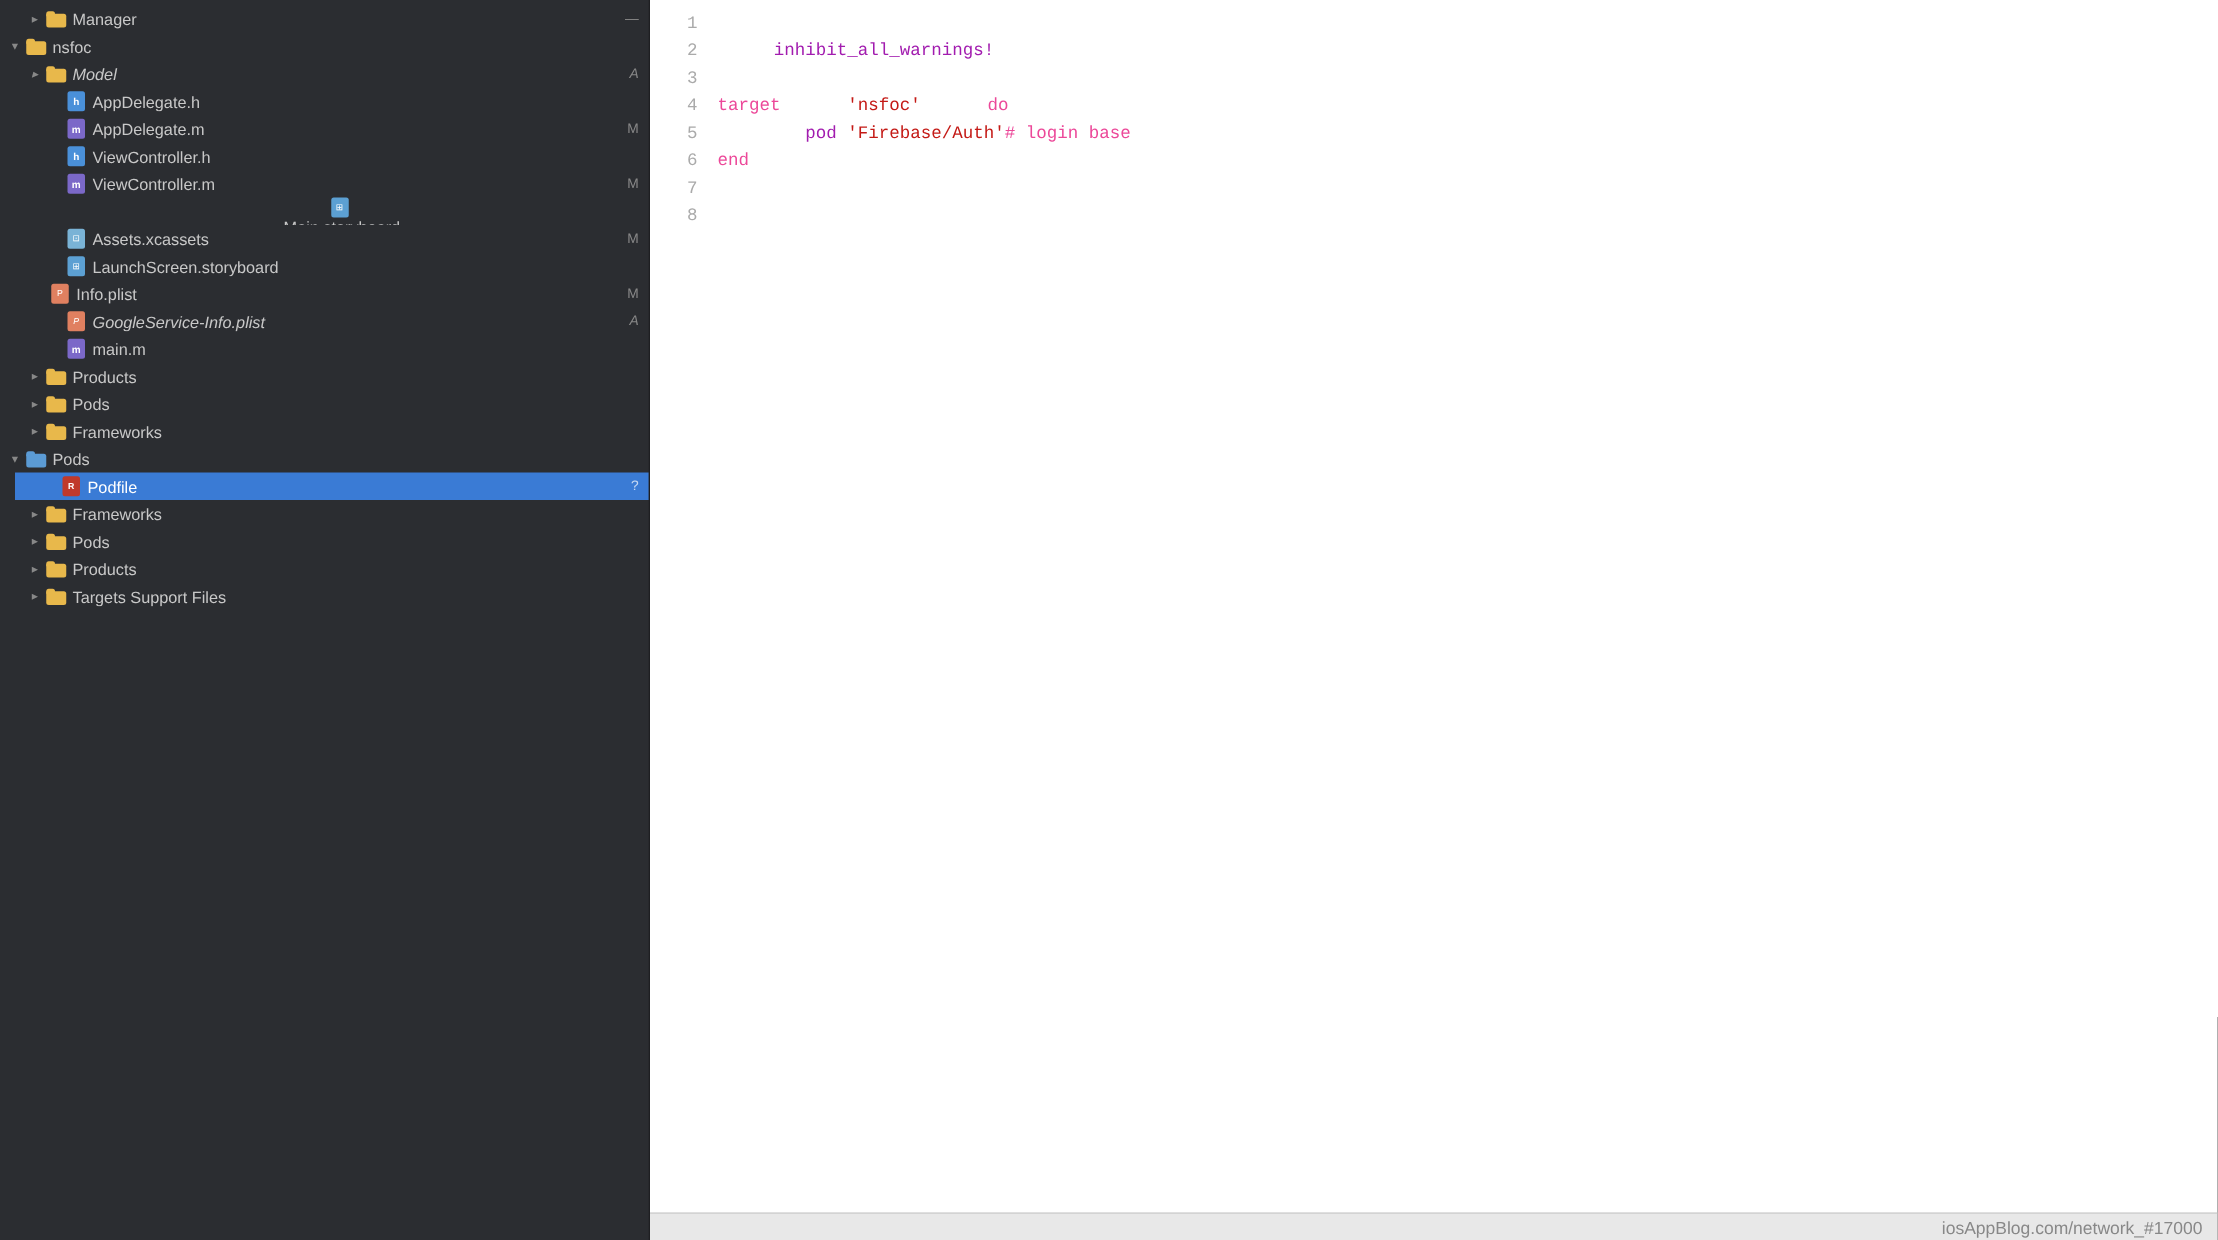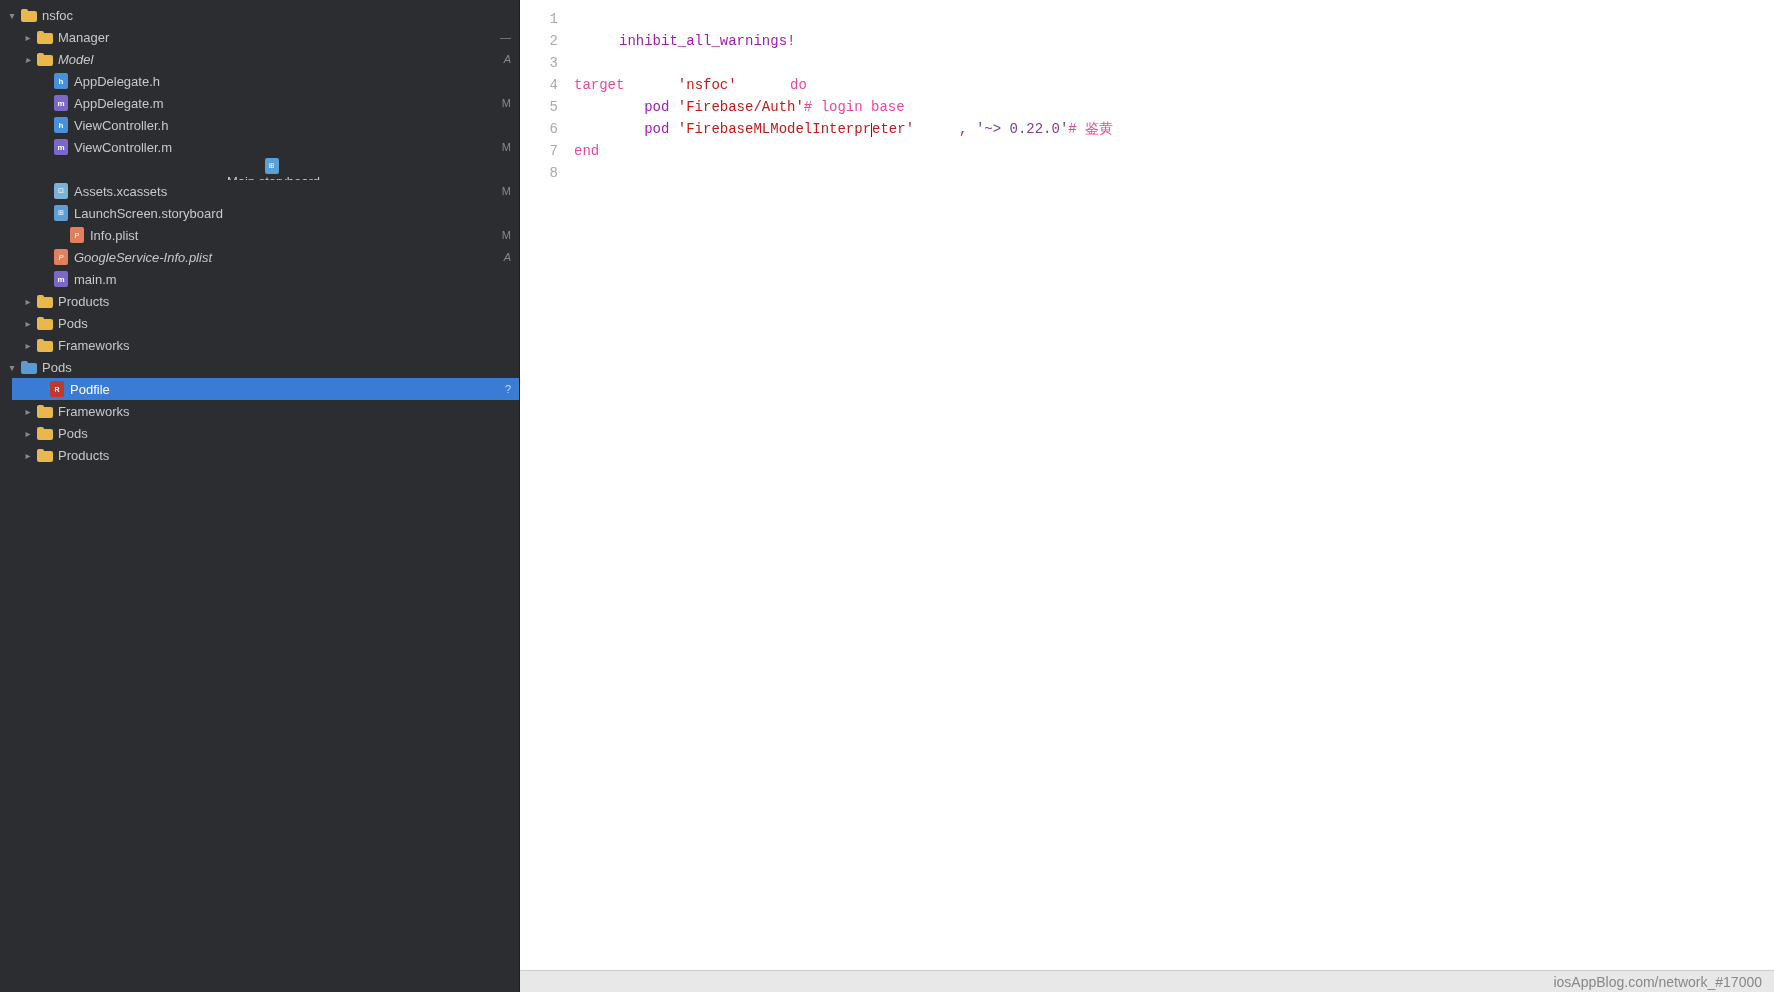--- a/index.html
+++ b/index.html
@@ -314,37 +314,37 @@
       padding-right: 12px;
       font-size: 11px;
       color: #666;
     }
   </style>
 </head>
 <body>
 
 <div class="sidebar">
 
+  <div class="tree-item" style="padding-left: 20px;">
+    <span class="arrow collapsed"></span>
+    <span class="icon">
+        <div class="icon-folder"></div>
+      </span>
+    <span class="label">Manager</span>
+    <span class="badge">—</span>
+  </div>
+
   <div class="tree-item" style="padding-left: 4px;">
     <span class="arrow expanded"></span>
     <span class="icon">
         <div class="icon-folder"></div>
       </span>
     <span class="label">nsfoc</span>
   </div>
 
-  <div class="tree-item" style="padding-left: 20px;">
-    <span class="arrow collapsed"></span>
-    <span class="icon">
-        <div class="icon-folder"></div>
-      </span>
-    <span class="label">Manager</span>
-    <span class="badge">—</span>
-  </div>
-
   <div class="tree-item" style="padding-left: 20px; font-style: italic;">
     <span class="arrow collapsed"></span>
     <span class="icon">
         <div class="icon-folder"></div>
       </span>
     <span class="label">Model</span>
     <span class="badge">A</span>
   </div>
 
   <div class="tree-item" style="padding-left: 36px;">
@@ -399,21 +399,21 @@
   </div>
 
   <div class="tree-item" style="padding-left: 36px;">
     <span class="arrow empty"></span>
     <span class="icon">
         <div class="icon-storyboard">⊞</div>
       </span>
     <span class="label">LaunchScreen.storyboard</span>
   </div>
 
-  <div class="tree-item" style="padding-left: 52px;">
+  <div class="tree-item" style="padding-left: 23px;">
     <span class="arrow empty"></span>
     <span class="icon">
         <div class="icon-plist">P</div>
       </span>
     <span class="label">Info.plist</span>
     <span class="badge">M</span>
   </div>
 
   <div class="tree-item" style="padding-left: 36px; font-style: italic;">
     <span class="arrow empty"></span>
@@ -490,20 +490,27 @@
   </div>
 
   <div class="tree-item" style="padding-left: 20px;">
     <span class="arrow collapsed"></span>
     <span class="icon">
         <div class="icon-folder"></div>
       </span>
     <span class="label">Products</span>
   </div>
 
+  <div class="tree-item" style="padding-left: 20px;">
+    <span class="arrow collapsed"></span>
+    <span class="icon">
+        <div class="icon-folder"></div>
+      </span>
+    <span class="label">Targets Support Files</span>
+  </div>
 </div>
 
 <div class="editor">
   <div class="code-area">
     <div class="line-numbers">
       <span class="ln">1</span>
       <span class="ln">2</span>
       <span class="ln">3</span>
       <span class="ln">4</span>
       <span class="ln">5</span>
@@ -516,21 +523,20 @@
       <span class="code-line">&nbsp;</span>
 
       <span class="code-line"><span class="plain">inhibit_all_warnings!</span></span>
 
       <span class="code-line">&nbsp;</span>
 
       <span class="code-line"><span class="kw">target</span><span class="plain"> </span><span class="str">'nsfoc'</span><span class="plain"> </span><span class="kw">do</span></span>
 
       <span class="code-line"><span class="plain">   pod </span><span class="str">'Firebase/Auth'</span><span class="cm"># login base</span></span>
 
-      <span class="code-line"><span class="plain">   pod </span><span class="str">'FirebaseMLModelInterpr</span><span class="cursor"></span><span class="str">eter'</span><span class="plain">, </span><span class="str2">'~&gt; 0.22.0'</span><span class="cm"># 鉴黄</span></span>
 
       <span class="code-line"><span class="kw">end</span></span>
 
       <span class="code-line">&nbsp;</span>
     </div>
   </div>
   <div class="status-bar">
     <span style="font-size:14px;color:#888;">iosAppBlog.com/network_#17000</span>
   </div>
 </div>

